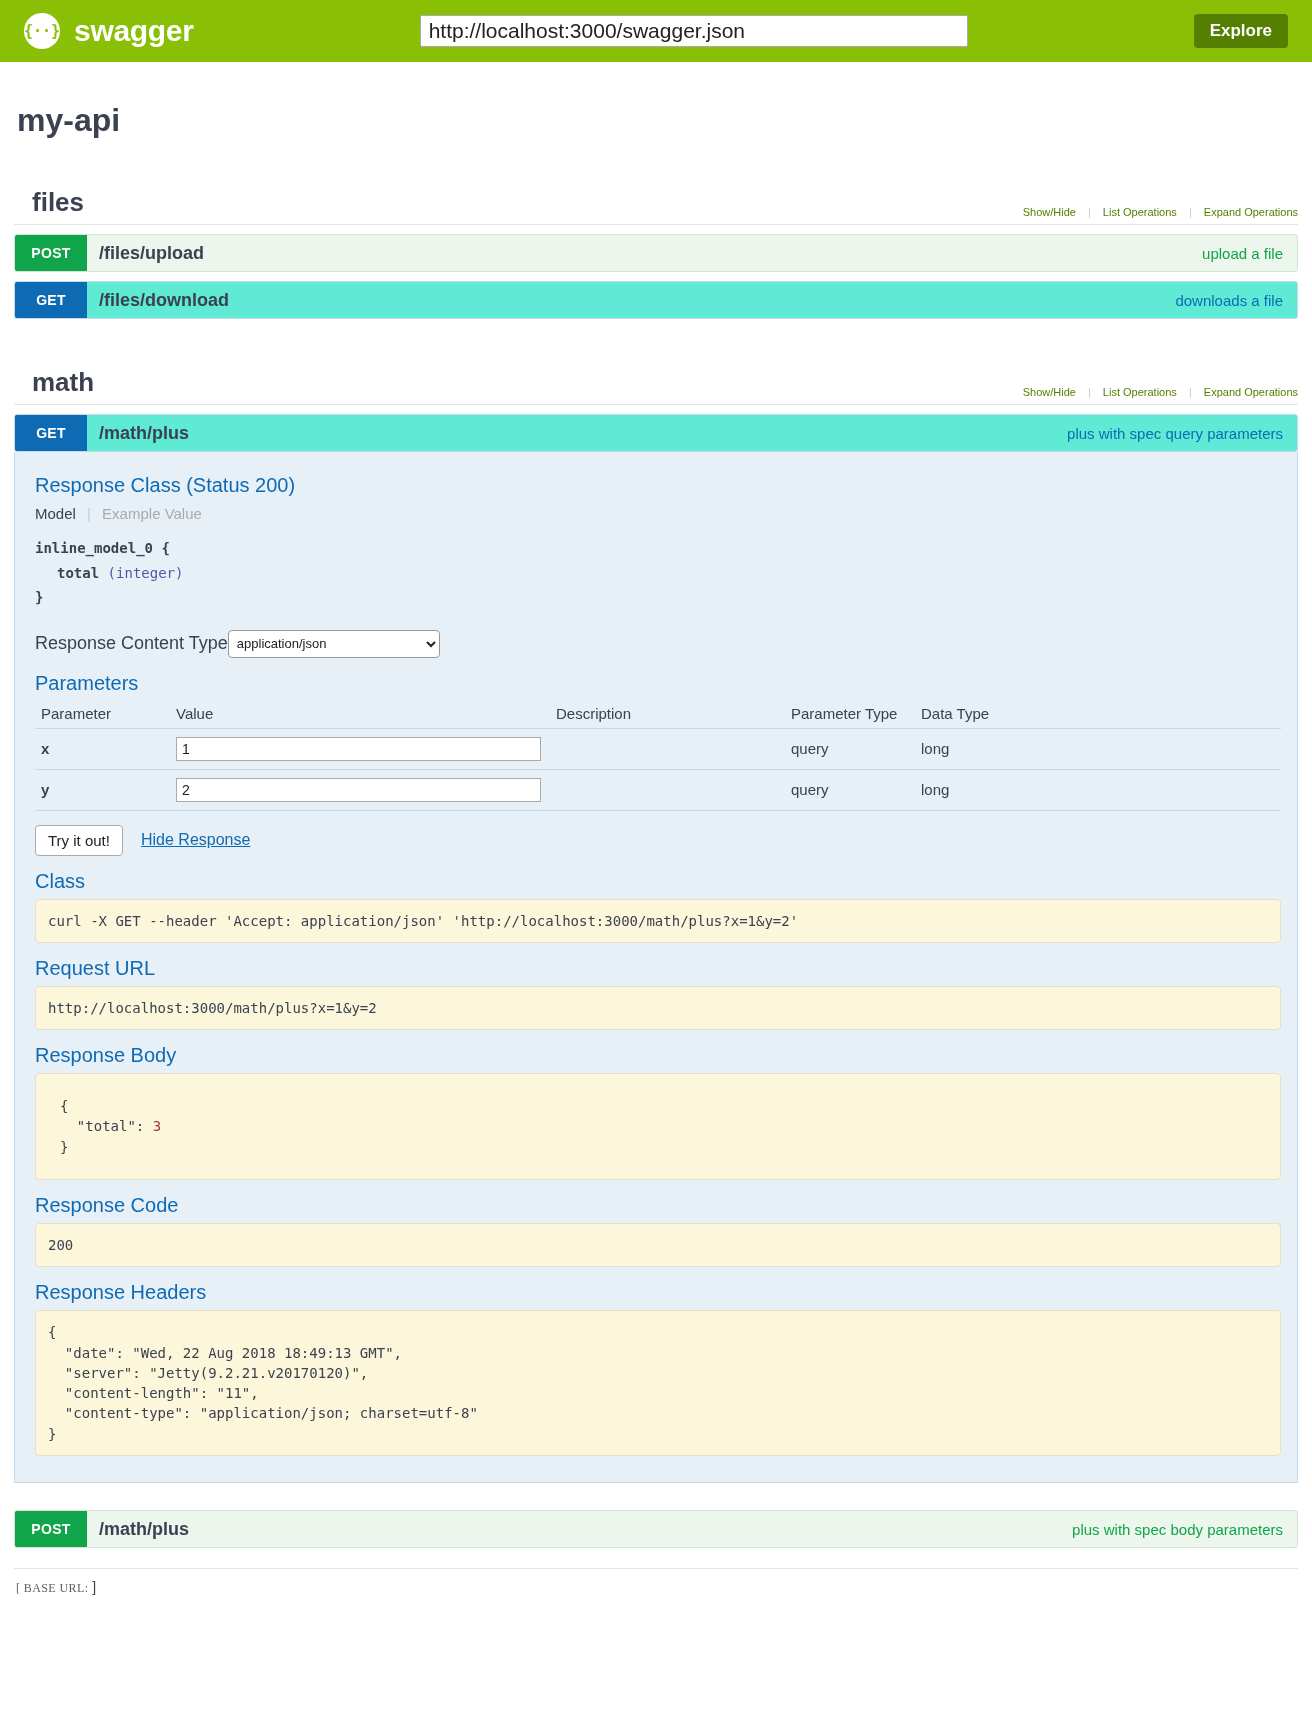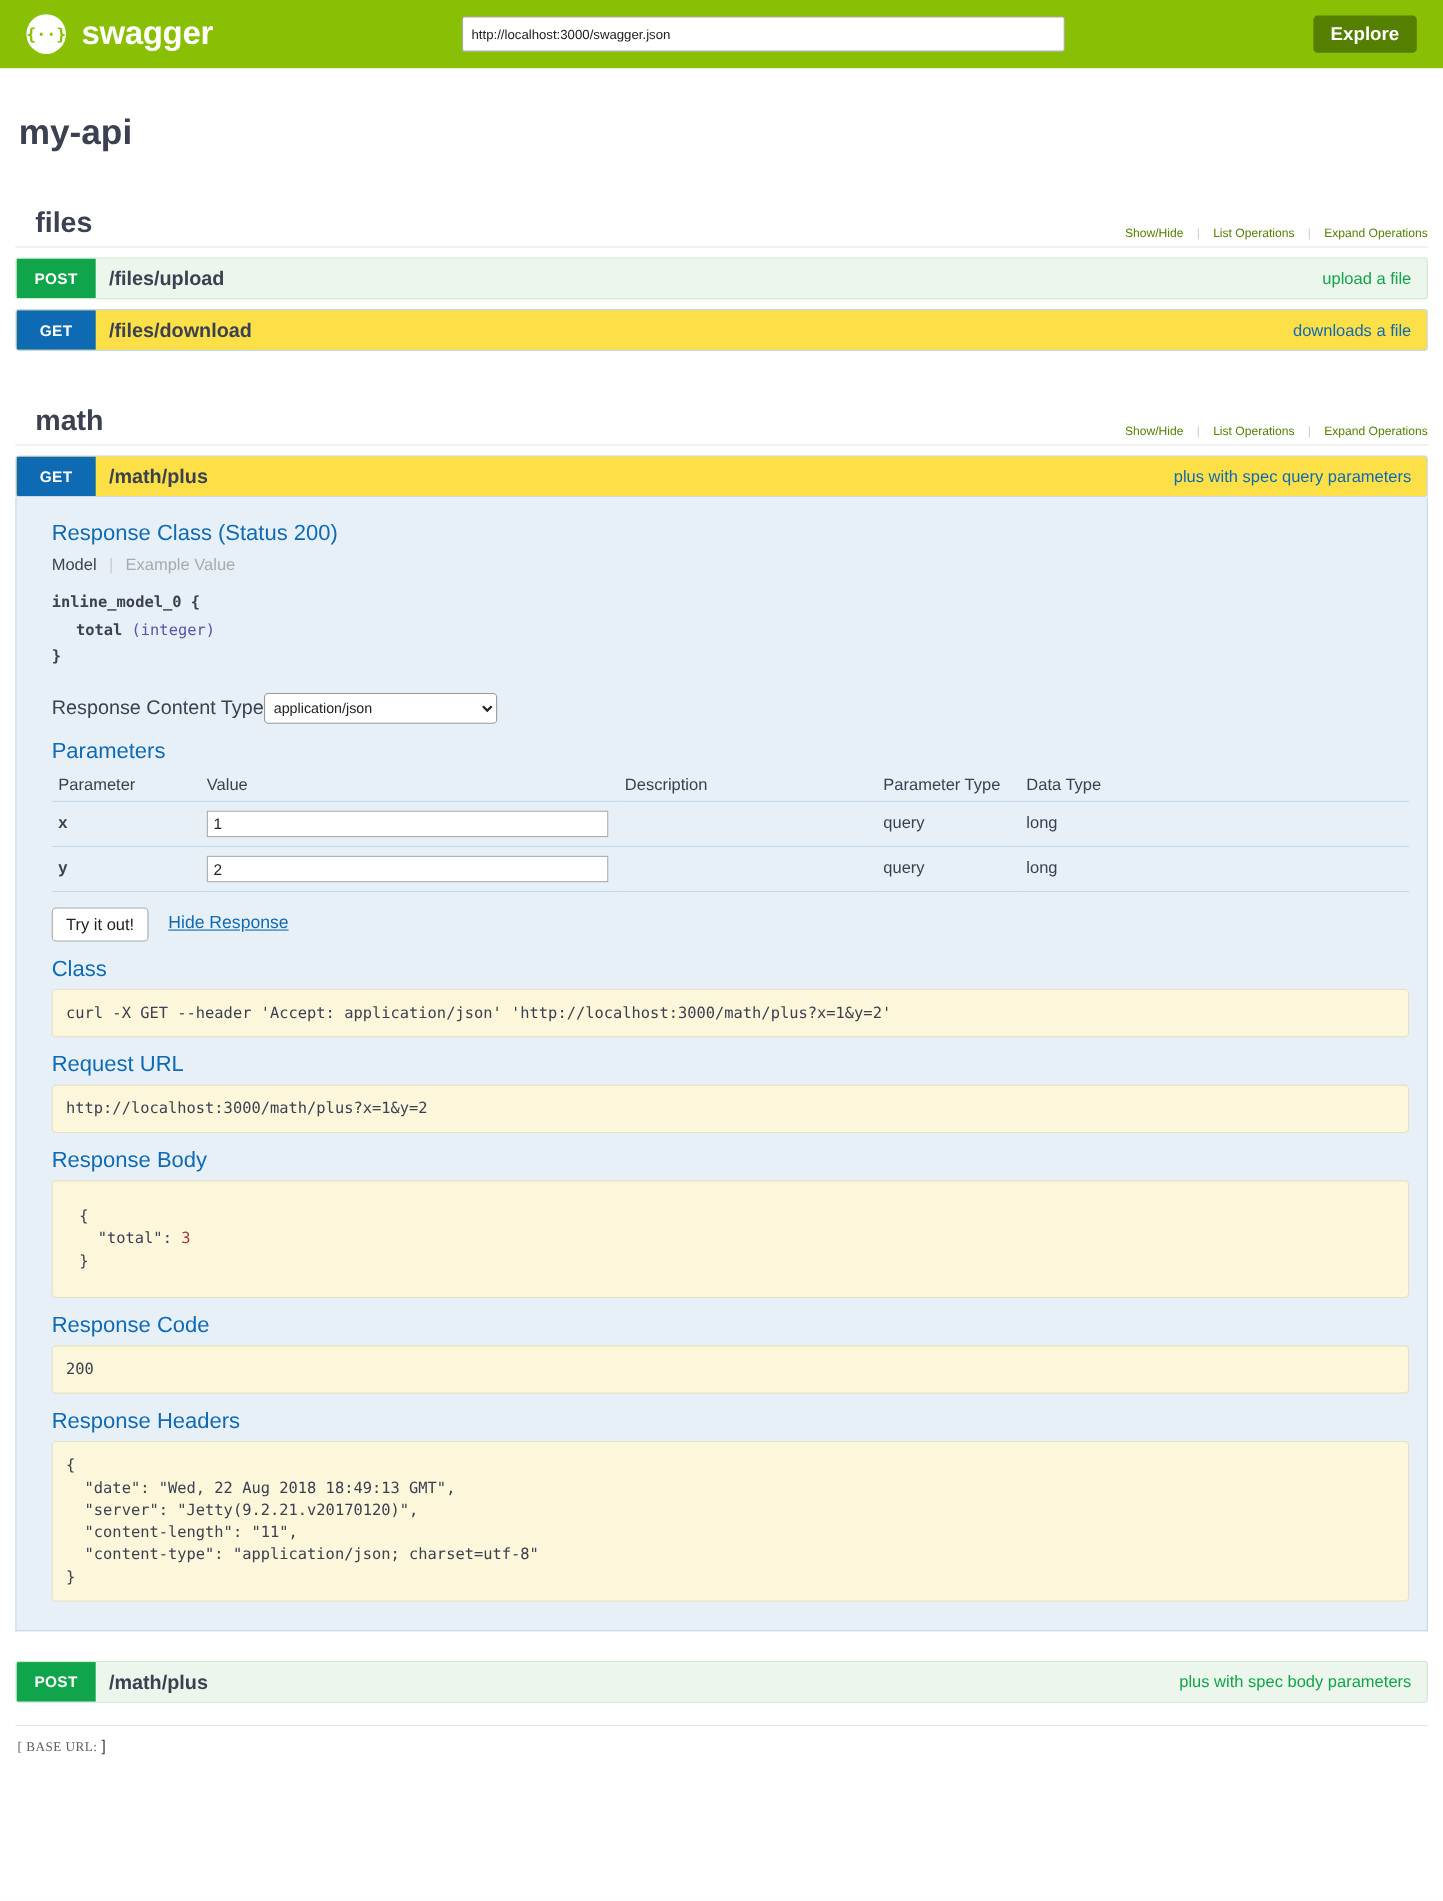--- a/index.html
+++ b/index.html
@@ -42,21 +42,21 @@
     letter-spacing: -0.3px;
   }
   .url-input {
     flex: 0 0 auto;
     width: 548px;
     margin: 0 auto;
     height: 32px;
     border: 1px solid #aaa;
     background: #fff;
     font-family: "Liberation Sans", sans-serif;
-    font-size: 12px;
+    font-size: 21px;
     padding: 4px 8px;
     color: #222;
     border-radius: 2px;
   }
   .explore-btn {
     background: #547f00;
     color: #fff;
     border: none;
     font-size: 17px;
     font-weight: bold;
@@ -109,21 +109,21 @@
   .op {
     display: flex;
     align-items: stretch;
     border: 1px solid #d8e7d8;
     margin-top: 9px;
     border-radius: 3px;
     overflow: hidden;
     min-height: 38px;
   }
   .op.post { background: #ecf6ec; border-color: #cfe8cf; }
-  .op.get  { background: #fde047; border-color: #c3d9ec; }
+  .op.get  { background: #5eead4; border-color: #c3d9ec; }
   .op-method {
     width: 72px;
     min-width: 72px;
     display: flex; align-items: center; justify-content: center;
     color: #fff;
     font-size: 14px;
     font-weight: bold;
     letter-spacing: .3px;
   }
   .op.post .op-method { background: #10a54a; }
@@ -142,21 +142,21 @@
     font-size: 15px;
   }
   .op.post .op-desc { color: #10a54a; }
   .op.get  .op-desc { color: #0f6ab4; }
 
   
   .op-expanded {
     border: 1px solid #c3d9ec;
     border-top: none;
     background: #e7f0f7;
-    padding: 0 0 22px 16px;
+    padding: 0 0 22px 4px;
     margin-bottom: 27px;
   }
   .op-body { padding: 16px 16px 0 16px; }
   .section-title {
     color: #0f6ab4;
     font-size: 20px;
     margin: 14px 0 6px 0;
     font-weight: normal;
   }
   .resp-class-title {

